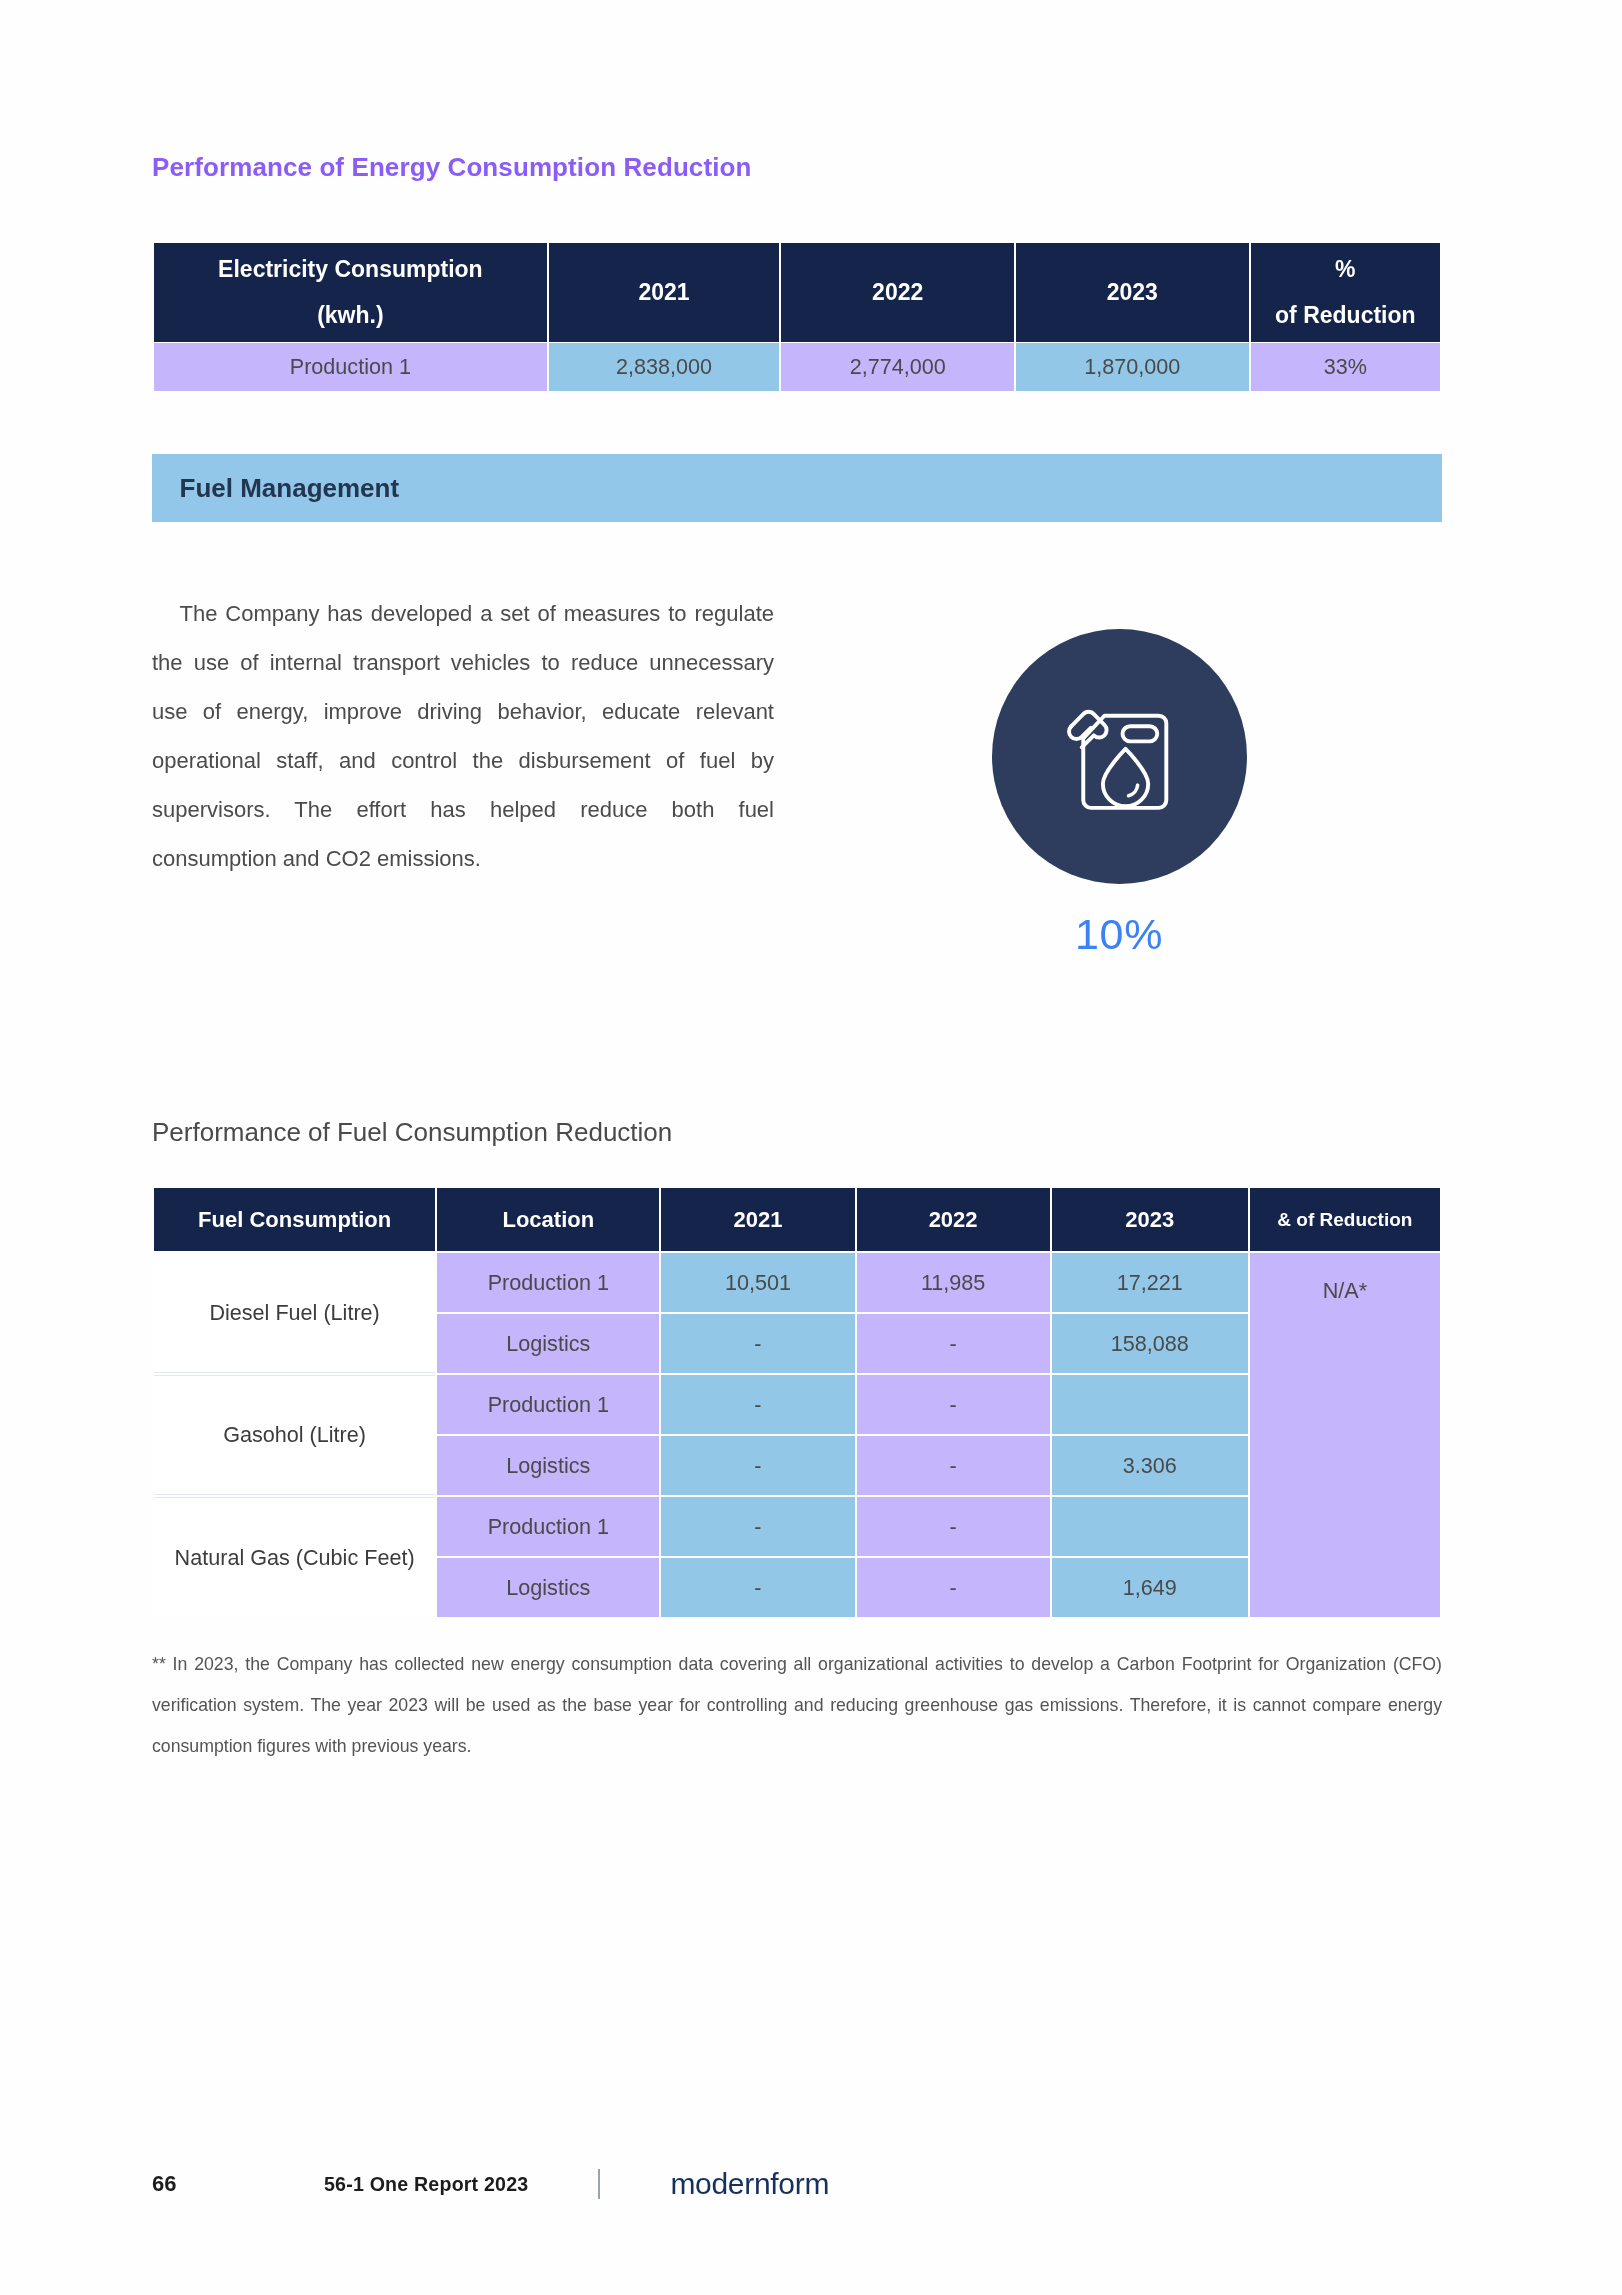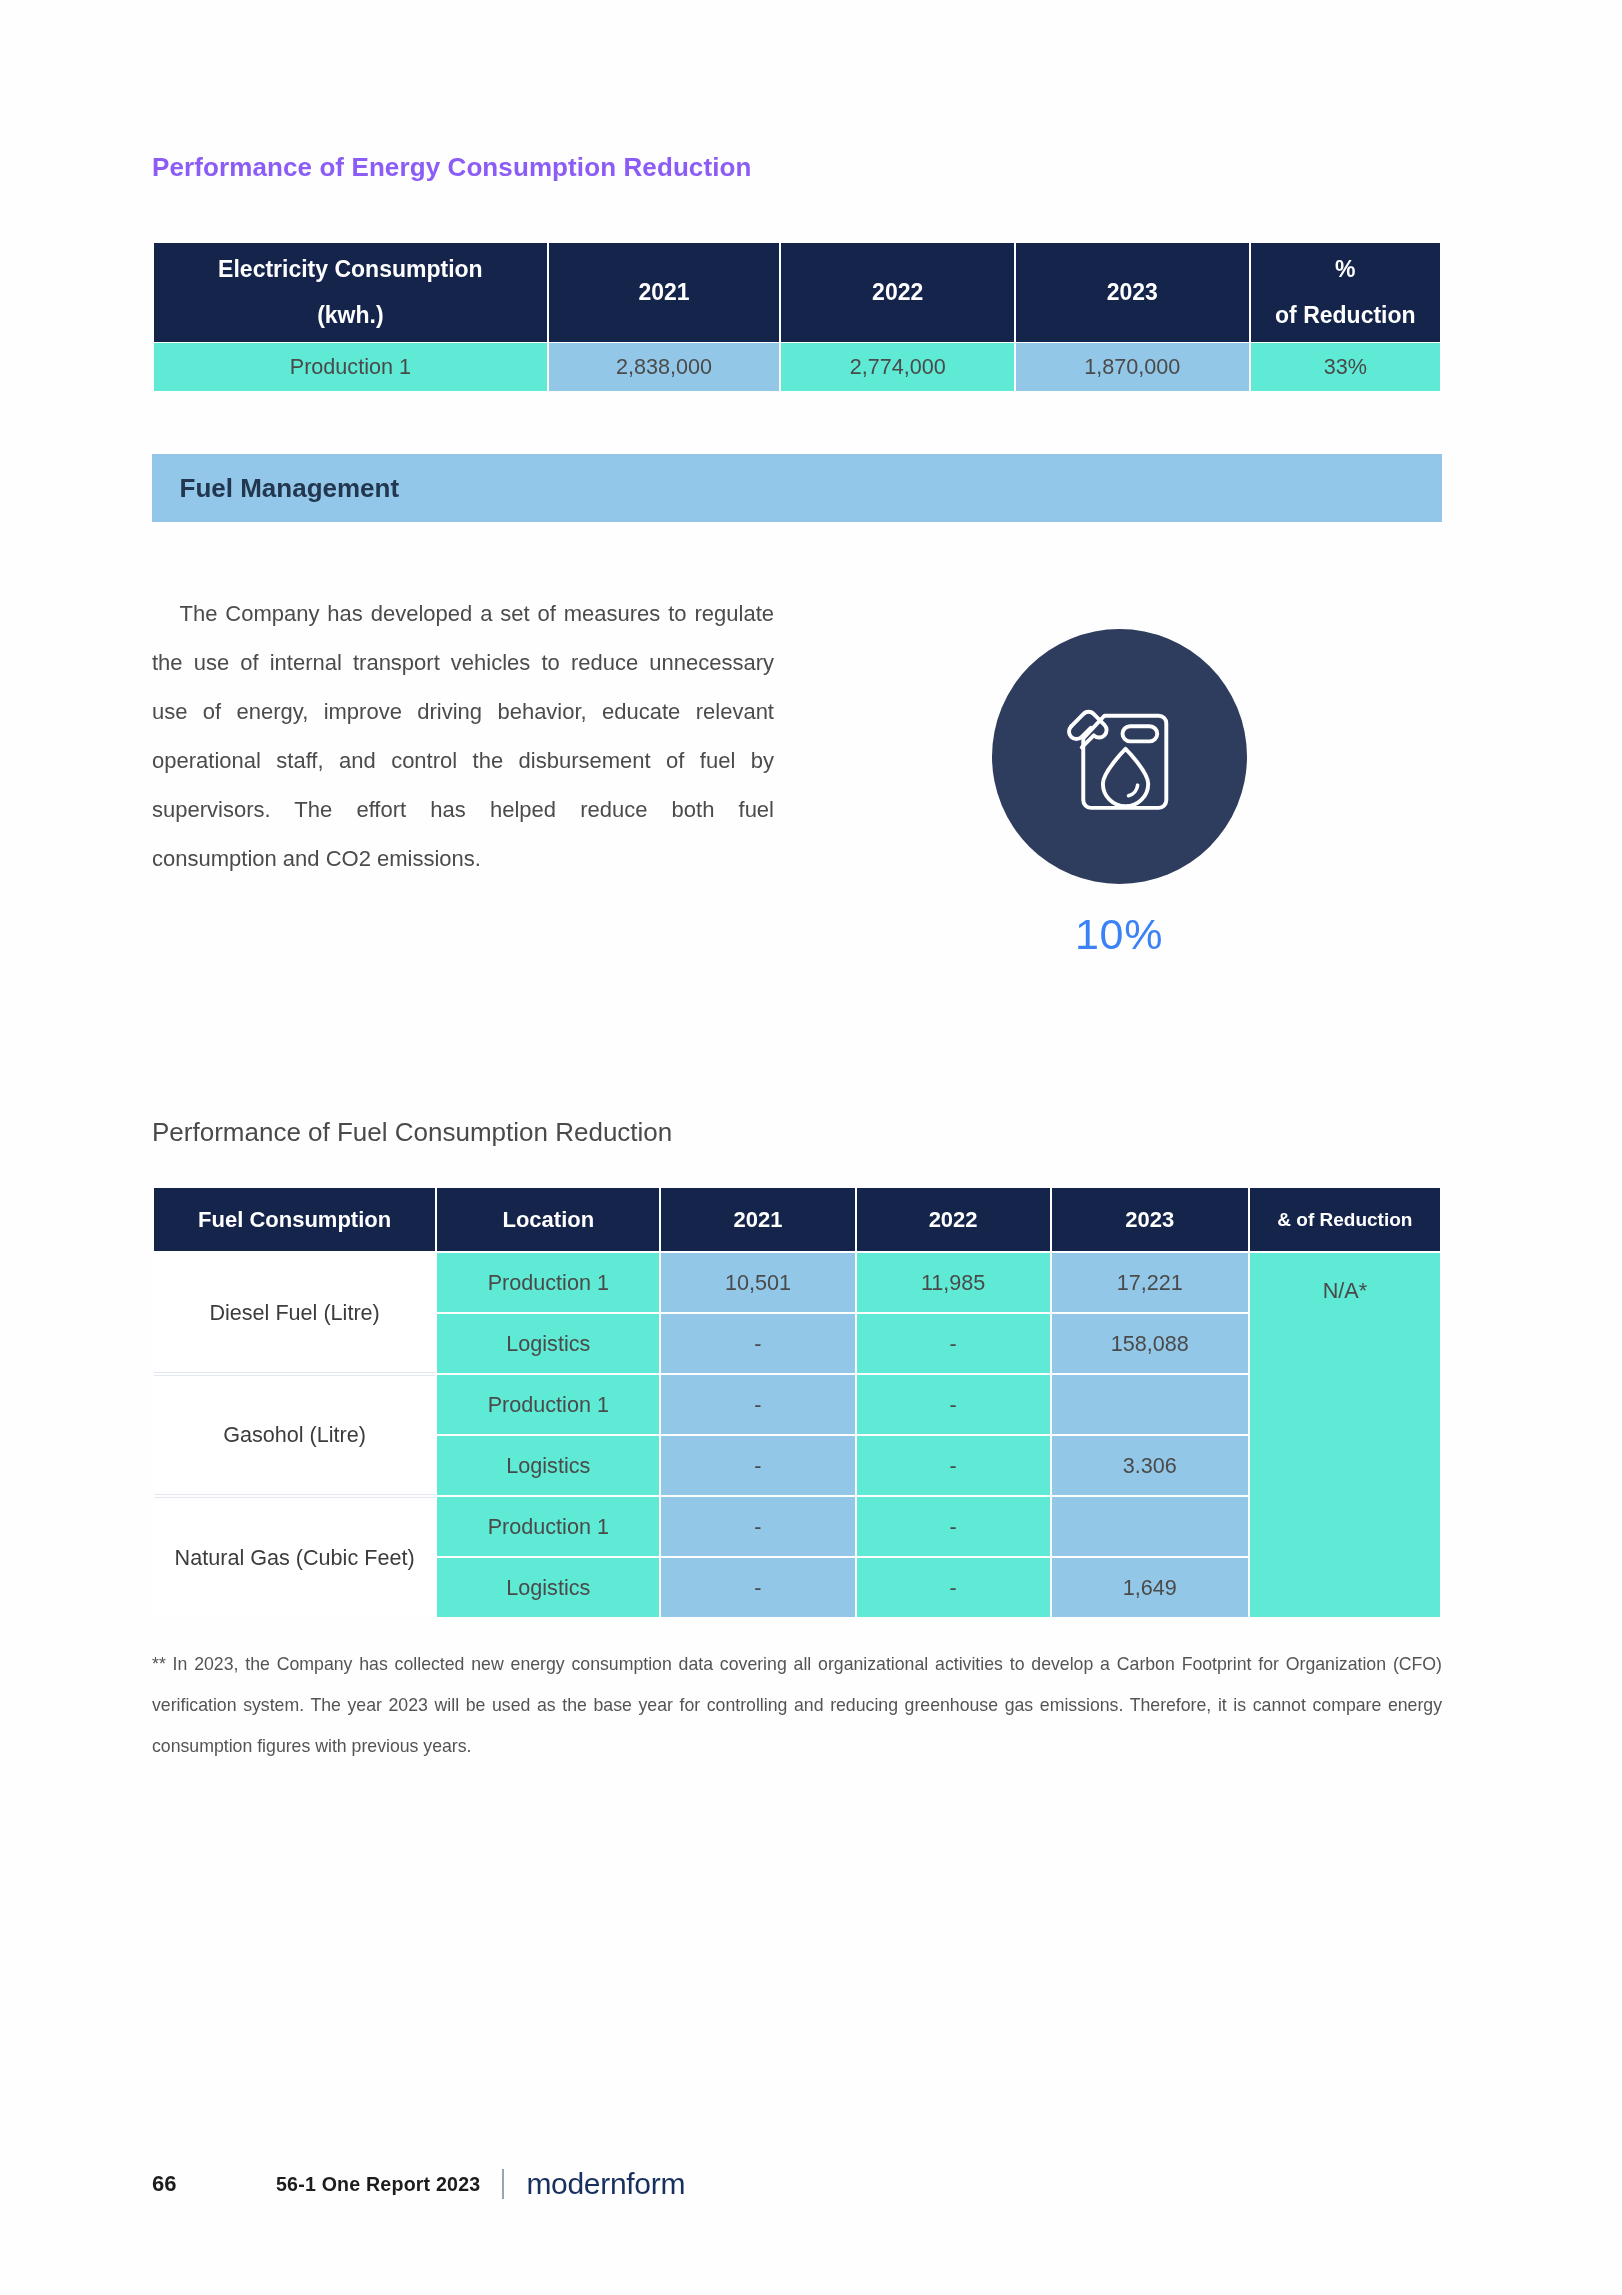--- a/index.html
+++ b/index.html
@@ -61,21 +61,21 @@
     padding: 0;
     line-height: 1.35;
   }
   td {
     font-size: 21.6px;
     font-weight: 400;
     color: #4a4a4a;
     text-align: center;
     padding: 0;
   }
-  .cell-light { background: #5eead4; }
+  .cell-light { background: #c4b5fd; }
   .cell-blue  { background: #93c7e8; }
 
   
   .t1 th { height: 99px; vertical-align: middle; }
   .t1 td { height: 48px; vertical-align: middle; }
 
   
   .t2 th { height: 63px; vertical-align: middle; font-size: 22px; }
   .t2 th.small { font-size: 19px; font-weight: 700; }
   .t2 td { height: 59px; vertical-align: middle; }
@@ -168,20 +168,21 @@
     text-align: justify;
   }
 
   
   .footer {
     position: absolute;
     left: 152px;
     top: 2167px;
     display: flex;
     align-items: center;
+    gap: 48px;
   }
   .pg-num {
     font-size: 22px;
     font-weight: 700;
     color: #1c1c1c;
     width: 124px;
   }
   .rep-label {
     font-size: 19.6px;
     font-weight: 700;

